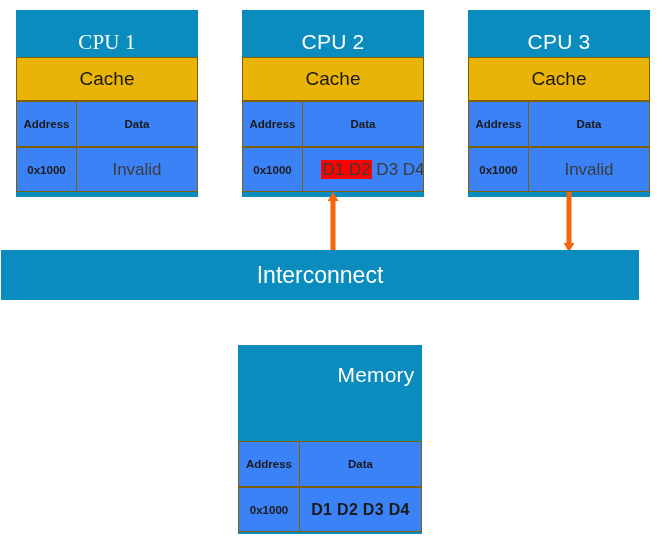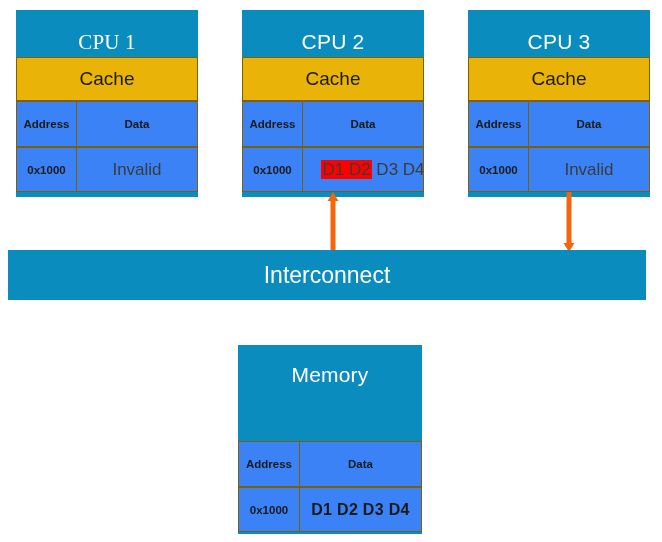--- a/index.html
+++ b/index.html
@@ -202,26 +202,26 @@
     </svg>
   </div>
 
   <div class="conn" style="left:562px; top:192px; width:14px; height:60px;">
     <svg width="14" height="60" viewBox="0 0 14 60">
       <rect x="4.5" y="0" width="5" height="54" fill="#f4650c"></rect>
       <polygon points="7,60 12.5,51 1.5,51" fill="#f4650c"></polygon>
     </svg>
   </div>
 
-  <div class="interconnect" style="left:8px; top:250px; width:638px; height:50px;">
+  <div class="interconnect" style="left:1px; top:250px; width:638px; height:50px;">
     <span>Interconnect</span>
   </div>
 
   <div class="node" style="left:238px; top:345px; width:184px; height:189px;">
-    <div class="node-title" style="top:18px;">Memory</div>
+    <div class="node-title" style="top:18px;padding-left:46px;">Memory</div>
   </div>
   <div class="trow" style="left:238px; top:441px; width:184px; height:46px;">
     <div class="cell cell-addr" style="width:61px;">
       <span class="hdr-text">Address</span>
     </div>
     <div class="cell" style="flex:1;">
       <span class="hdr-text">Data</span>
     </div>
   </div>
   <div class="trow" style="left:238px; top:487px; width:184px; height:45px;">

